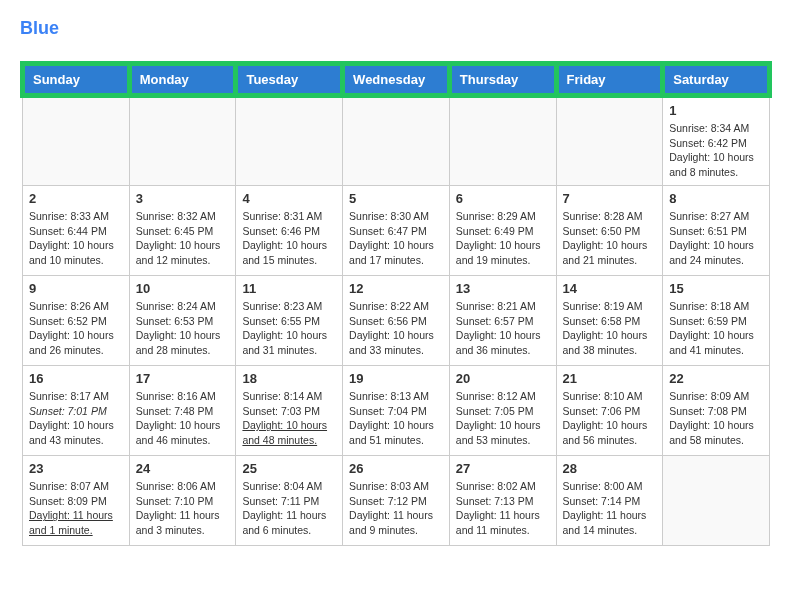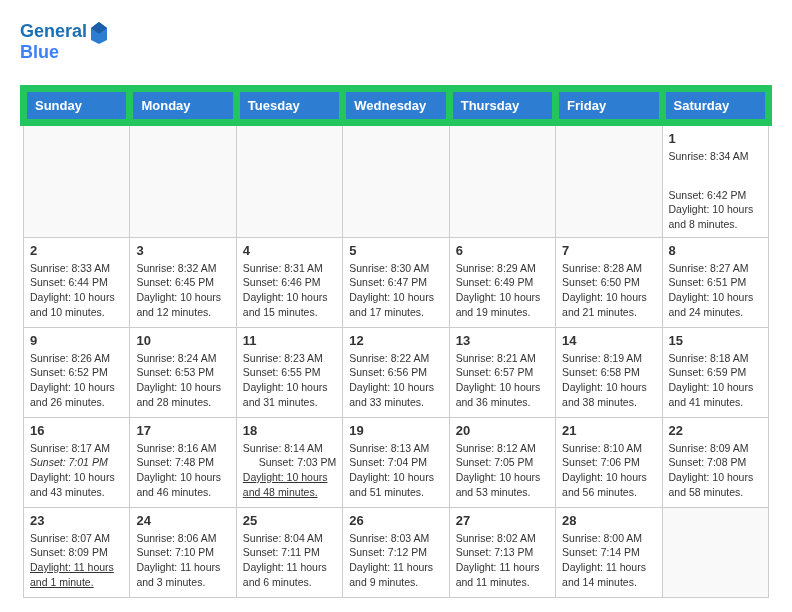--- a/index.html
+++ b/index.html
@@ -48,21 +48,21 @@
     }
     thead tr {
       background-color: #2d7dd2;
     }
     thead th {
       color: #fff;
       font-size: 13px;
       font-weight: bold;
       padding: 6px 8px;
       text-align: left;
-      border: 7px solid #22c55e;
+      border: 5px solid #22c55e;
     }
     tbody td {
       border: 1px solid #ccc;
       vertical-align: top;
       padding: 5px 6px;
       width: 14.28%;
       height: 90px;
       font-size: 10.5px;
       color: #333;
     }
@@ -75,27 +75,20 @@
     .empty {
       background: #f9f9f9;
     }
   </style>
 </head>
 <body>
 
 <div style="display:flex; justify-content:space-between; align-items:flex-start; margin-bottom:12px;">
   <div class="header-logo">
     <div>
-      <div style="display:flex; align-items:center;">
-        <span class="logo-text"><span>General</span></span>
-        <svg class="logo-icon" viewBox="0 0 20 24" fill="none" xmlns="http://www.w3.org/2000/svg">
-          <path d="M10 2 L18 8 L18 20 L10 24 L2 20 L2 8 Z" fill="#2d7dd2"></path>
-          <path d="M10 2 L18 8 L10 14 L2 8 Z" fill="#1a5fa8"></path>
-        </svg>
-      </div>
       <div style="font-size:18px; font-weight:bold; color:#3b82f6; margin-top:-2px;">Blue</div>
     </div>
   </div>
   <div class="title-section">
     <div class="month-year"></div>
     <div class="location"></div>
   </div>
 </div>
 
 <table>
@@ -114,21 +107,21 @@
   <tr>
         <td class="empty"></td>
         <td class="empty"></td>
         <td class="empty"></td>
         <td class="empty"></td>
         <td class="empty"></td>
         <td class="empty"></td>
         <td>
           <span class="day-num">1</span>
           <div style="line-height: 1.4;">Sunrise: 8:34 AM</div>
-          <div style="line-height: 1.4; margin-top: 24px;">Sunset: 6:42 PM</div>
+          <div style="line-height: 1.4;">Sunset: 6:42 PM</div>
           <div style="line-height: 1.4;">Daylight: 10 hours and 8 minutes.</div>
         </td>
       </tr>
       <tr>
         <td>
           <span class="day-num">2</span>
           <div style="line-height: 1.4;">Sunrise: 8:33 AM</div>
           <div style="line-height: 1.4;">Sunset: 6:44 PM</div>
           <div style="line-height: 1.4;">Daylight: 10 hours and 10 minutes.</div>
         </td>
@@ -222,21 +215,21 @@
         </td>
         <td>
           <span class="day-num">17</span>
           <div style="line-height: 1.4;">Sunrise: 8:16 AM</div>
           <div style="line-height: 1.4;">Sunset: 7:48 PM</div>
           <div style="line-height: 1.4;">Daylight: 10 hours and 46 minutes.</div>
         </td>
         <td>
           <span class="day-num">18</span>
           <div style="line-height: 1.4;">Sunrise: 8:14 AM</div>
-          <div style="line-height: 1.4; text-align: right;">Sunset: 7:03 PM</div>
+          <div style="line-height: 1.4;">Sunset: 7:03 PM</div>
           <div style="line-height: 1.4; text-decoration: underline;">Daylight: 10 hours and 48 minutes.</div>
         </td>
         <td>
           <span class="day-num">19</span>
           <div style="line-height: 1.4;">Sunrise: 8:13 AM</div>
           <div style="line-height: 1.4;">Sunset: 7:04 PM</div>
           <div style="line-height: 1.4;">Daylight: 10 hours and 51 minutes.</div>
         </td>
         <td>
           <span class="day-num">20</span>

